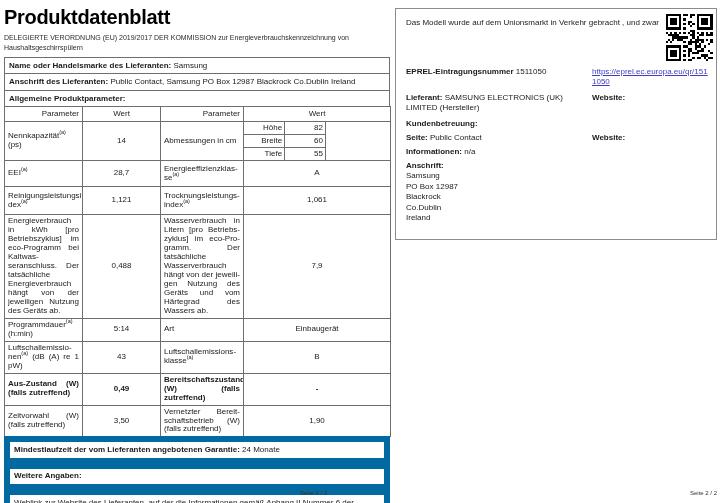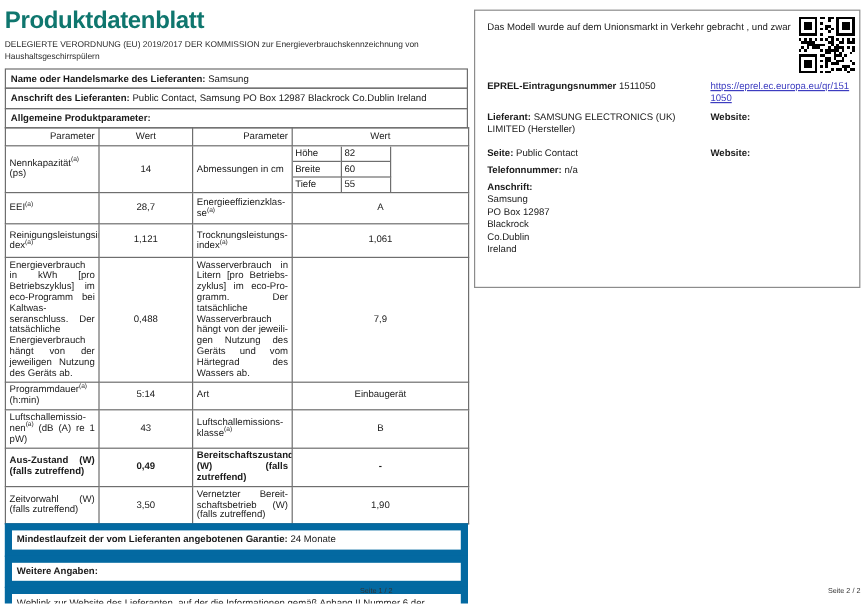--- a/index.html
+++ b/index.html
@@ -1,33 +1,33 @@
 <!DOCTYPE html>
 <html><head>
 <meta charset="utf-8">
 <style>
   html,body{margin:0;padding:0;}
   body{width:720px;height:503px;background:#ffffff;position:relative;overflow:hidden;
        font-family:"Liberation Sans",sans-serif;color:#1a1a1a;}
   .page1{position:absolute;left:4px;top:4px;width:386px;}
-  .doc-title{font-size:20px;font-weight:bold;color:#0f766e;margin:2px 0 4px 0;letter-spacing:-0.3px;}
+  .doc-title{font-size:20px;font-weight:bold;color:#000000;margin:2px 0 4px 0;letter-spacing:-0.3px;}
   .subtitle{font-size:7px;line-height:1.4;margin:0 0 5px 0;color:#2b2b2b;width:366px;}
   .inforow{border:1px solid #6e6e6e;margin-top:-1px;padding:3px 4px;font-size:8px;line-height:1.2;}
   .b{font-weight:bold;}
   sup{font-size:5.5px;line-height:0;vertical-align:super;}
   table.ptable{border-collapse:collapse;width:386px;margin-top:-1px;table-layout:fixed;}
   .ptable td{border:1px solid #6e6e6e;font-size:8px;line-height:1.12;padding:2px 3px;vertical-align:middle;overflow:hidden;}
   .ptable td.p{text-align:justify;}
   .ptable td.v{text-align:center;}
   .ptable tr.thead td{height:10px;}
   .ptable tr.thead td.hp{text-align:right;}
   .ptable tr.thead td.hv{text-align:center;}
   td.dims-cell{padding:0;vertical-align:top;}
   table.dims{border-collapse:collapse;width:82px;height:100%;}
-  .dims td{border:none;font-size:8px;text-align:left;padding:1px 2px;height:10px;}
+  .dims td{border:none;font-size:8px;text-align:right;padding:1px 2px;height:10px;}
   .dims td.dk{border-right:1px solid #6e6e6e;width:39px;}
   .dims td.dv{border-right:1px solid #6e6e6e;width:41px;}
   .dims tr.mid td{border-bottom:1px solid #6e6e6e;border-top:1px solid #6e6e6e;}
   .r1 td{height:21px;} .r2 td{height:23px;} .r4 td{height:18px;}
   .r5 td{height:20px;} .r6 td{height:20px;font-weight:bold;} .r7 td{height:25px;}
   .fullrow{border:6px solid #0369a1;margin-top:-1px;padding:2.5px 4px;font-size:8px;line-height:1.3;}
   .pagenum{position:absolute;font-size:6px;color:#333;}
   .pagenum.p1{left:300px;top:490px;}
   .pagenum.p2{left:686px;top:490px;width:31px;text-align:right;}
   .box{position:absolute;left:395px;top:8px;width:322px;height:232px;border:1px solid #8c8c8c;
@@ -167,34 +167,35 @@
 
   <div class="grow">
     <div>
       <span class="b">Lieferant:</span>
       <span>SAMSUNG ELECTRONICS (UK) LIMITED (Hersteller)</span>
     </div>
     <div><span class="b">Website:</span></div>
   </div>
 
   <div class="grow tight">
+    <div><span class="b">Kundenbetreuung:</span></div>
     <div></div>
   </div>
 
   <div class="grow tight">
     <div>
       <span class="b">Seite:</span>
       <span>Public Contact</span>
     </div>
     <div><span class="b">Website:</span></div>
   </div>
 
   <div class="grow tight">
     <div>
-      <span class="b">Telefonnummer:</span>
+      <span class="b">Informationen:</span>
       <span>n/a</span>
     </div>
   </div>
 
   <div class="addr">
     <div><span class="b">Anschrift:</span></div>
     <div>Samsung</div>
     <div>PO Box 12987</div>
     <div>Blackrock</div>
     <div>Co.Dublin</div>

